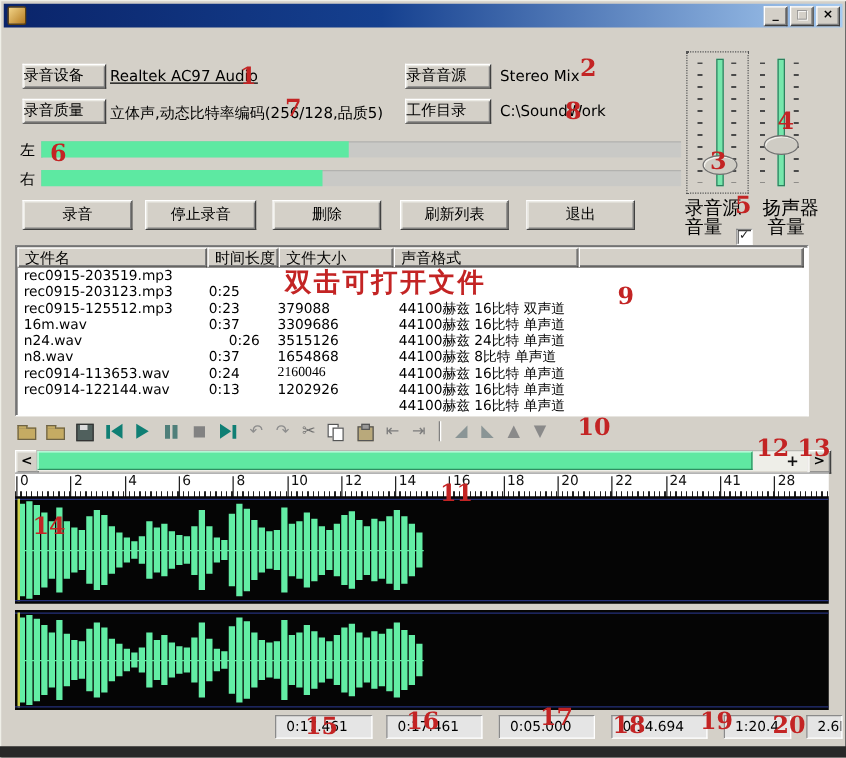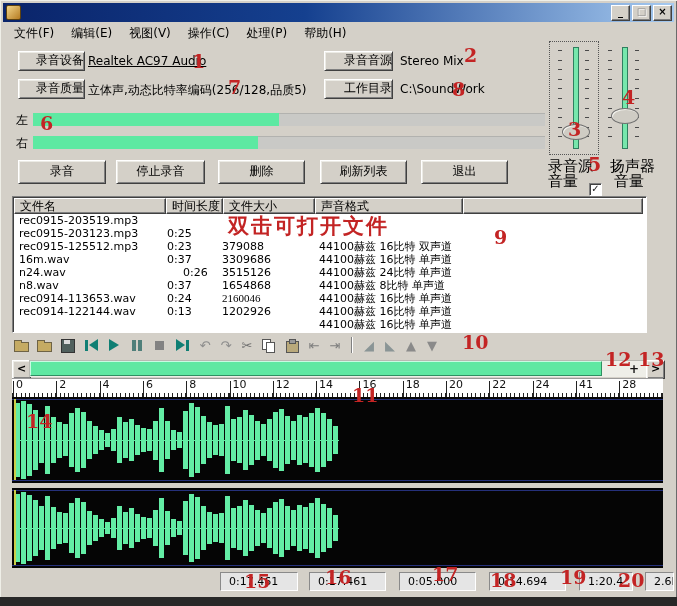--- a/index.html
+++ b/index.html
@@ -19,21 +19,21 @@
         box-shadow:inset -1px -1px 0 #808080;font-size:10px;line-height:12px;font-weight:bold;}
   .wbtn.dis{color:#8a8a8a;text-shadow:1px 1px 0 #fff;}
   
   .menubar{position:absolute;left:3px;top:23px;right:3px;height:21px;display:flex;align-items:center;
            gap:17px;padding-left:11px;}
   .menu-item{white-space:nowrap;}
   
   .raised{background:#d4d0c8;border:1px solid #404040;border-top-color:#fff;border-left-color:#fff;
           box-shadow:inset 1px 1px 0 #ecebe5, inset -1px -1px 0 #808080;}
   
-  .cfg-btn{position:absolute;height:18px;text-align:right;line-height:16px;font-size:12px;}
+  .cfg-btn{position:absolute;height:18px;text-align:left;line-height:16px;font-size:12px;}
   .cfg-val{position:absolute;white-space:nowrap;}
   
   .mlabel{position:absolute;left:16px;width:14px;}
   .mtrack{position:absolute;left:33px;width:512px;height:13px;background:#c9c9c6;
           box-shadow:inset 1px 1px 0 #b2b2af;}
   .mfill{height:100%;}
   
   .focusrect{position:absolute;border:1px dotted #555;}
   .sticks{position:absolute;width:4px;
           background:repeating-linear-gradient(180deg,#4a4a4a 0,#4a4a4a 1px,transparent 1px,transparent 9.6px);}
@@ -117,28 +117,20 @@
 
   <div class="titlebar">
     <div class="title-icon"></div>
     <div class="win-btns">
       <div class="wbtn">_</div>
       <div class="wbtn dis">□</div>
       <div class="wbtn">×</div>
     </div>
   </div>
 
-  <div class="menubar">
-      <div class="menu-item">文件(F)</div>
-      <div class="menu-item">编辑(E)</div>
-      <div class="menu-item">视图(V)</div>
-      <div class="menu-item">操作(C)</div>
-      <div class="menu-item">处理(P)</div>
-      <div class="menu-item">帮助(H)</div>
-    </div>
 
   <div class="cfg-btn raised" style="left:18px;top:51px;width:65px;">录音设备</div>
   <div class="cfg-val" style="left:88px;top:54px;text-decoration:underline;">Realtek AC97 Audio</div>
   <div class="cfg-btn raised" style="left:18px;top:79px;width:65px;">录音质量</div>
   <div class="cfg-val" style="left:88px;top:82px;">立体声,动态比特率编码(256/128,品质5)</div>
   <div class="cfg-btn raised" style="left:324px;top:51px;width:67px;">录音音源</div>
   <div class="cfg-val" style="left:400px;top:54px;">Stereo Mix</div>
   <div class="cfg-btn raised" style="left:324px;top:79px;width:67px;">工作目录</div>
   <div class="cfg-val" style="left:400px;top:82px;">C:\SoundWork</div>
 

